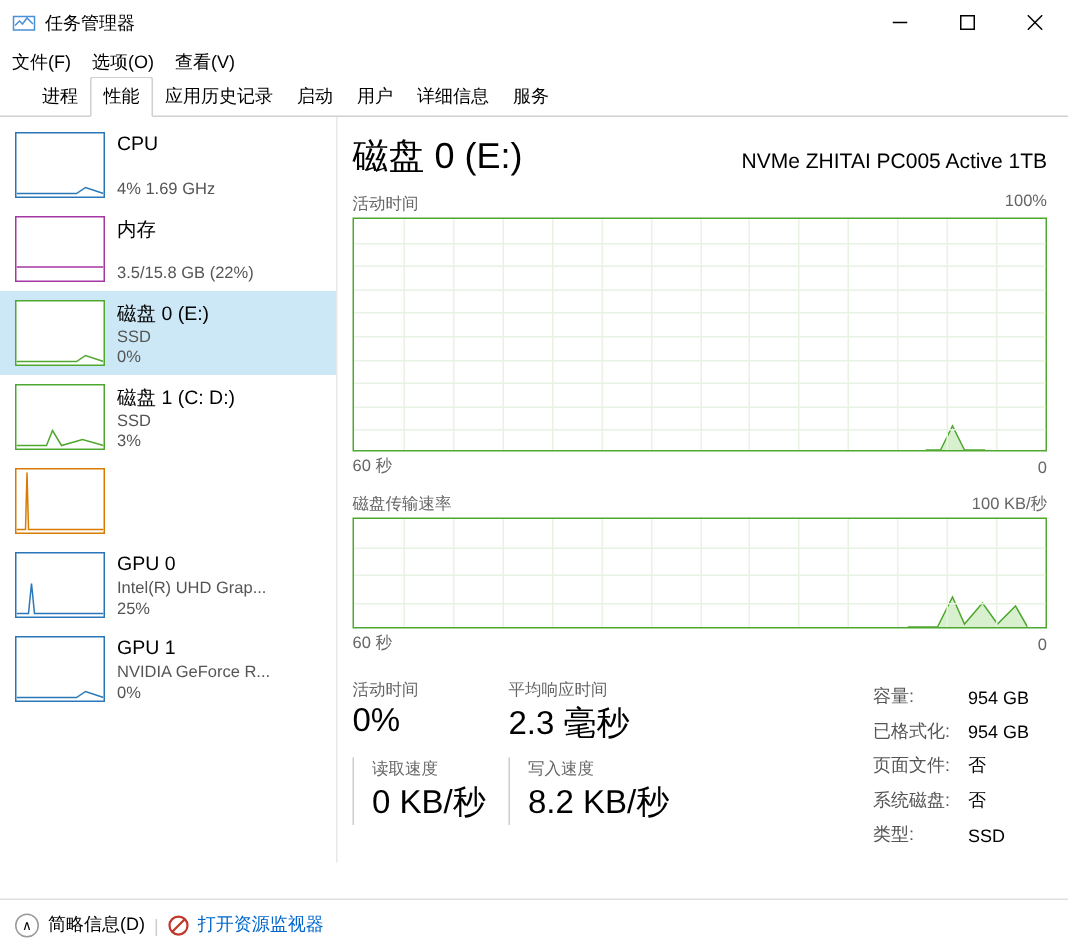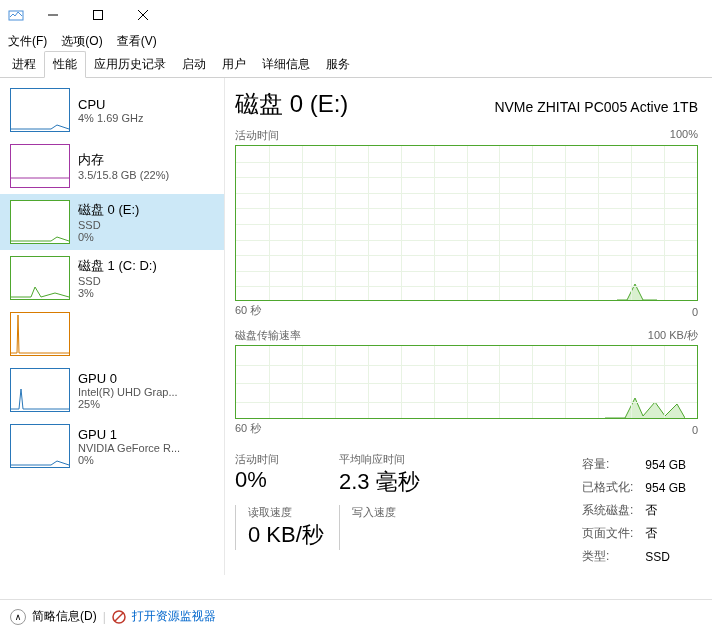--- a/index.html
+++ b/index.html
@@ -4,32 +4,32 @@
 <style>
 * { box-sizing: border-box; margin: 0; padding: 0; font-family: "Microsoft YaHei", "Segoe UI", sans-serif; }
 body { background: #fff; width: 712px; height: 633px; overflow: hidden; font-size: 12px; color: #000; position: relative; }
 .titlebar { height: 30px; display: flex; align-items: center; padding-left: 8px; }
 .titlebar .app-icon { width: 16px; height: 16px; margin-right: 6px; }
 .titlebar .title { flex: 1; font-size: 12px; }
 .titlebar .win-btns { display: flex; }
 .titlebar .win-btn { width: 45px; height: 30px; display: flex; align-items: center; justify-content: center; }
 .menubar { height: 22px; display: flex; align-items: center; padding-left: 6px; gap: 10px; font-size: 12px; }
 .menubar span { padding: 0 2px; cursor: default; }
-.tabs { height: 26px; display: flex; align-items: flex-end; border-bottom: 1px solid #d0d0d0; padding-left: 4px; font-size: 12px; }
+.tabs { height: 26px; display: flex; align-items: flex-end; border-bottom: 1px solid #d0d0d0; padding-left: 20px; font-size: 12px; }
 .tabs .tab { padding: 4px 8px; cursor: default; }
 .tabs .tab.active { border: 1px solid #d0d0d0; border-bottom: 1px solid #fff; background: #fff; position: relative; top: 1px; border-radius: 2px 2px 0 0; }
 .content { display: flex; height: 497px; }
 .sidebar { width: 225px; border-right: 1px solid #e8e8e8; overflow-y: auto; padding-top: 4px; position: relative; }
 .sidebar::-webkit-scrollbar { width: 16px; }
 .sidebar::-webkit-scrollbar-track { background: #f0f0f0; }
 .sidebar::-webkit-scrollbar-thumb { background: #c0c0c0; }
 .side-item { display: flex; padding: 6px 6px 6px 10px; gap: 8px; cursor: default; }
 .side-item.selected { background: #cce8f7; }
 .side-thumb { width: 60px; height: 44px; border: 1px solid; flex-shrink: 0; background: #fff; position: relative; }
-.side-info { display: flex; flex-direction: column; justify-content: center; overflow: hidden; }
+.side-info { display: flex; flex-direction: column; justify-content: space-between; overflow: hidden; }
 .side-info .name { font-size: 13px; white-space: nowrap; overflow: hidden; text-overflow: ellipsis; }
 .side-info .sub { font-size: 11px; color: #555; white-space: nowrap; overflow: hidden; text-overflow: ellipsis; }
 .thumb-cpu { border-color: #2977b9 !important; }
 .thumb-mem { border-color: #a336a3 !important; }
 .thumb-disk { border-color: #4ea72e !important; }
 .thumb-wifi { border-color: #d87b00 !important; }
 .thumb-gpu { border-color: #2977b9 !important; }
 .main { flex: 1; padding: 10px 14px 6px 10px; display: flex; flex-direction: column; }
 .header-row { display: flex; align-items: baseline; justify-content: space-between; margin-bottom: 8px; }
 .header-row .big { font-size: 24px; font-weight: 400; }
@@ -59,20 +59,21 @@
 .thumb-line { position:absolute; bottom:0; left:0; right:0; }
 </style>
 </head>
 <body>
 
 <div class="titlebar">
   <svg class="app-icon" viewBox="0 0 16 16">
       <rect x="1" y="4" width="14" height="9" fill="none" stroke="#4a90d9" stroke-width="1"></rect>
       <polyline points="2,10 5,7 7,9 10,5 14,9" fill="none" stroke="#4a90d9" stroke-width="1"></polyline>
     </svg>
+  <span class="title">任务管理器</span>
   <div class="win-btns">
     <div class="win-btn">
         <svg width="10" height="10">
           <line x1="0" y1="5" x2="10" y2="5" stroke="#000"></line>
         </svg>
       </div>
     <div class="win-btn">
         <svg width="10" height="10">
           <rect x="0.5" y="0.5" width="9" height="9" fill="none" stroke="#000"></rect>
         </svg>
@@ -263,40 +264,41 @@
             <span class="val">2.3 毫秒</span>
           </div>
         </div>
         <div class="stats-row">
           <div class="stat-block div">
             <span class="lbl">读取速度</span>
             <span class="val">0 KB/秒</span>
           </div>
           <div class="stat-block div">
             <span class="lbl">写入速度</span>
+            <span class="val">8.2 KB/秒</span>
           </div>
         </div>
       </div>
       <div class="stats-right">
         <table>
           <tbody>
               <tr>
                 <td>容量:</td>
                 <td>954 GB</td>
               </tr>
           <tr>
                 <td>已格式化:</td>
                 <td>954 GB</td>
               </tr>
           <tr>
+                <td>页面文件:</td>
+                <td>否</td>
+              </tr>
+          <tr>
                 <td>系统磁盘:</td>
-                <td>否</td>
-              </tr>
-          <tr>
-                <td>页面文件:</td>
                 <td>否</td>
               </tr>
           <tr>
                 <td>类型:</td>
                 <td>SSD</td>
               </tr>
         </tbody>
           </table>
       </div>
     </div>

